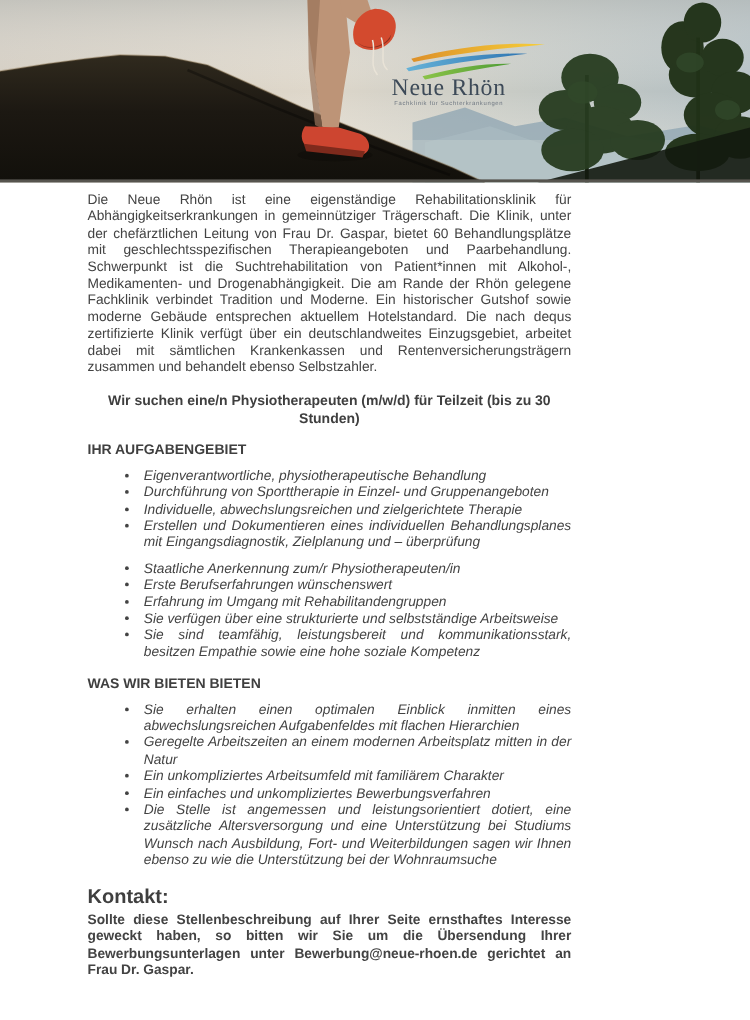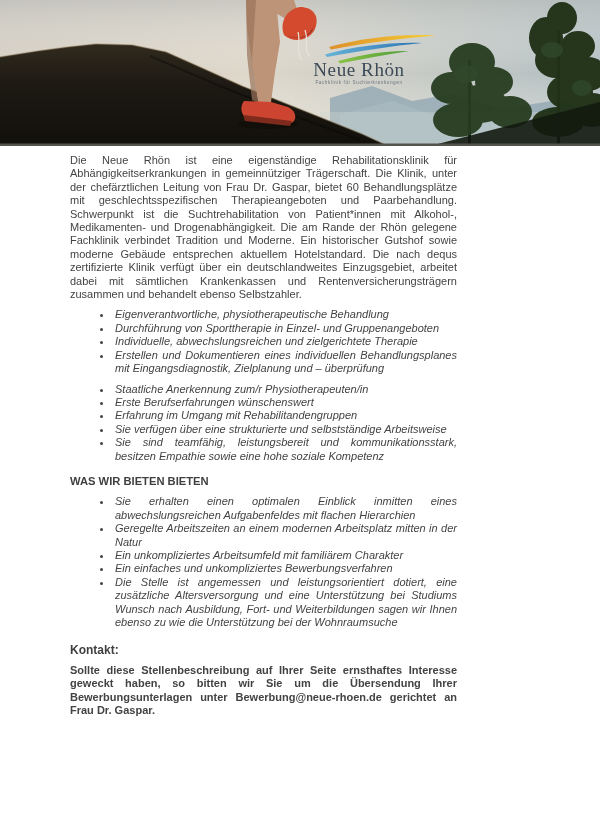--- a/index.html
+++ b/index.html
@@ -35,21 +35,21 @@
     list-style:disc outside;
     font-style:italic;
   }
   ul.bullets li{
     margin:0;padding:0 0 0 2px;
     text-align:justify;
   }
   ul.bullets li::marker{color:#434343;}
   .contact-heading{
     margin:15px 0 0 0;
-    font-size:12px;font-weight:700;color:#3f3f3f;
+    font-size:16px;font-weight:700;color:#3f3f3f;
   }
   .contact-text{margin:6px 0 0 0;text-align:justify;font-weight:bold;}
 </style>
 </head>
 <body>
 
 <div class="page">
 
   <div class="hero">
     <svg width="600" height="146" viewBox="0 0 600 146" xmlns="http://www.w3.org/2000/svg">
@@ -156,21 +156,23 @@
       </g>
 
       <rect x="0" y="143.5" width="600" height="2.5" fill="#56544e"></rect>
     </svg>
   </div>
 
   <div class="content">
 
     <p class="intro">Die Neue Rhön ist eine eigenständige Rehabilitationsklinik für Abhängigkeitserkrankungen in gemeinnütziger Trägerschaft. Die Klinik, unter der chefärztlichen Leitung von Frau Dr. Gaspar, bietet 60 Behandlungsplätze mit geschlechtsspezifischen Therapieangeboten und Paarbehandlung. Schwerpunkt ist die Suchtrehabilitation von Patient*innen mit Alkohol-, Medikamenten- und Drogenabhängigkeit. Die am Rande der Rhön gelegene Fachklinik verbindet Tradition und Moderne. Ein historischer Gutshof sowie moderne Gebäude entsprechen aktuellem Hotelstandard. Die nach dequs zertifizierte Klinik verfügt über ein deutschlandweites Einzugsgebiet, arbeitet dabei mit sämtlichen Krankenkassen und Rentenversicherungsträgern zusammen und behandelt ebenso Selbstzahler.</p>
 
+    <p class="position-title">Wir suchen eine/n Physiotherapeuten (m/w/d) für Teilzeit (bis zu 30 Stunden)</p>
 
+    <p class="section-heading">IHR AUFGABENGEBIET</p>
     <ul class="bullets">
       <li>Eigenverantwortliche, physiotherapeutische Behandlung</li>
       <li>Durchführung von Sporttherapie in Einzel- und Gruppenangeboten</li>
       <li>Individuelle, abwechslungsreichen und zielgerichtete Therapie</li>
       <li>Erstellen und Dokumentieren eines individuellen Behandlungsplanes mit Eingangsdiagnostik, Zielplanung und – überprüfung</li>
     </ul>
 
     <ul class="bullets">
       <li>Staatliche Anerkennung zum/r Physiotherapeuten/in</li>
       <li>Erste Berufserfahrungen wünschenswert</li>

